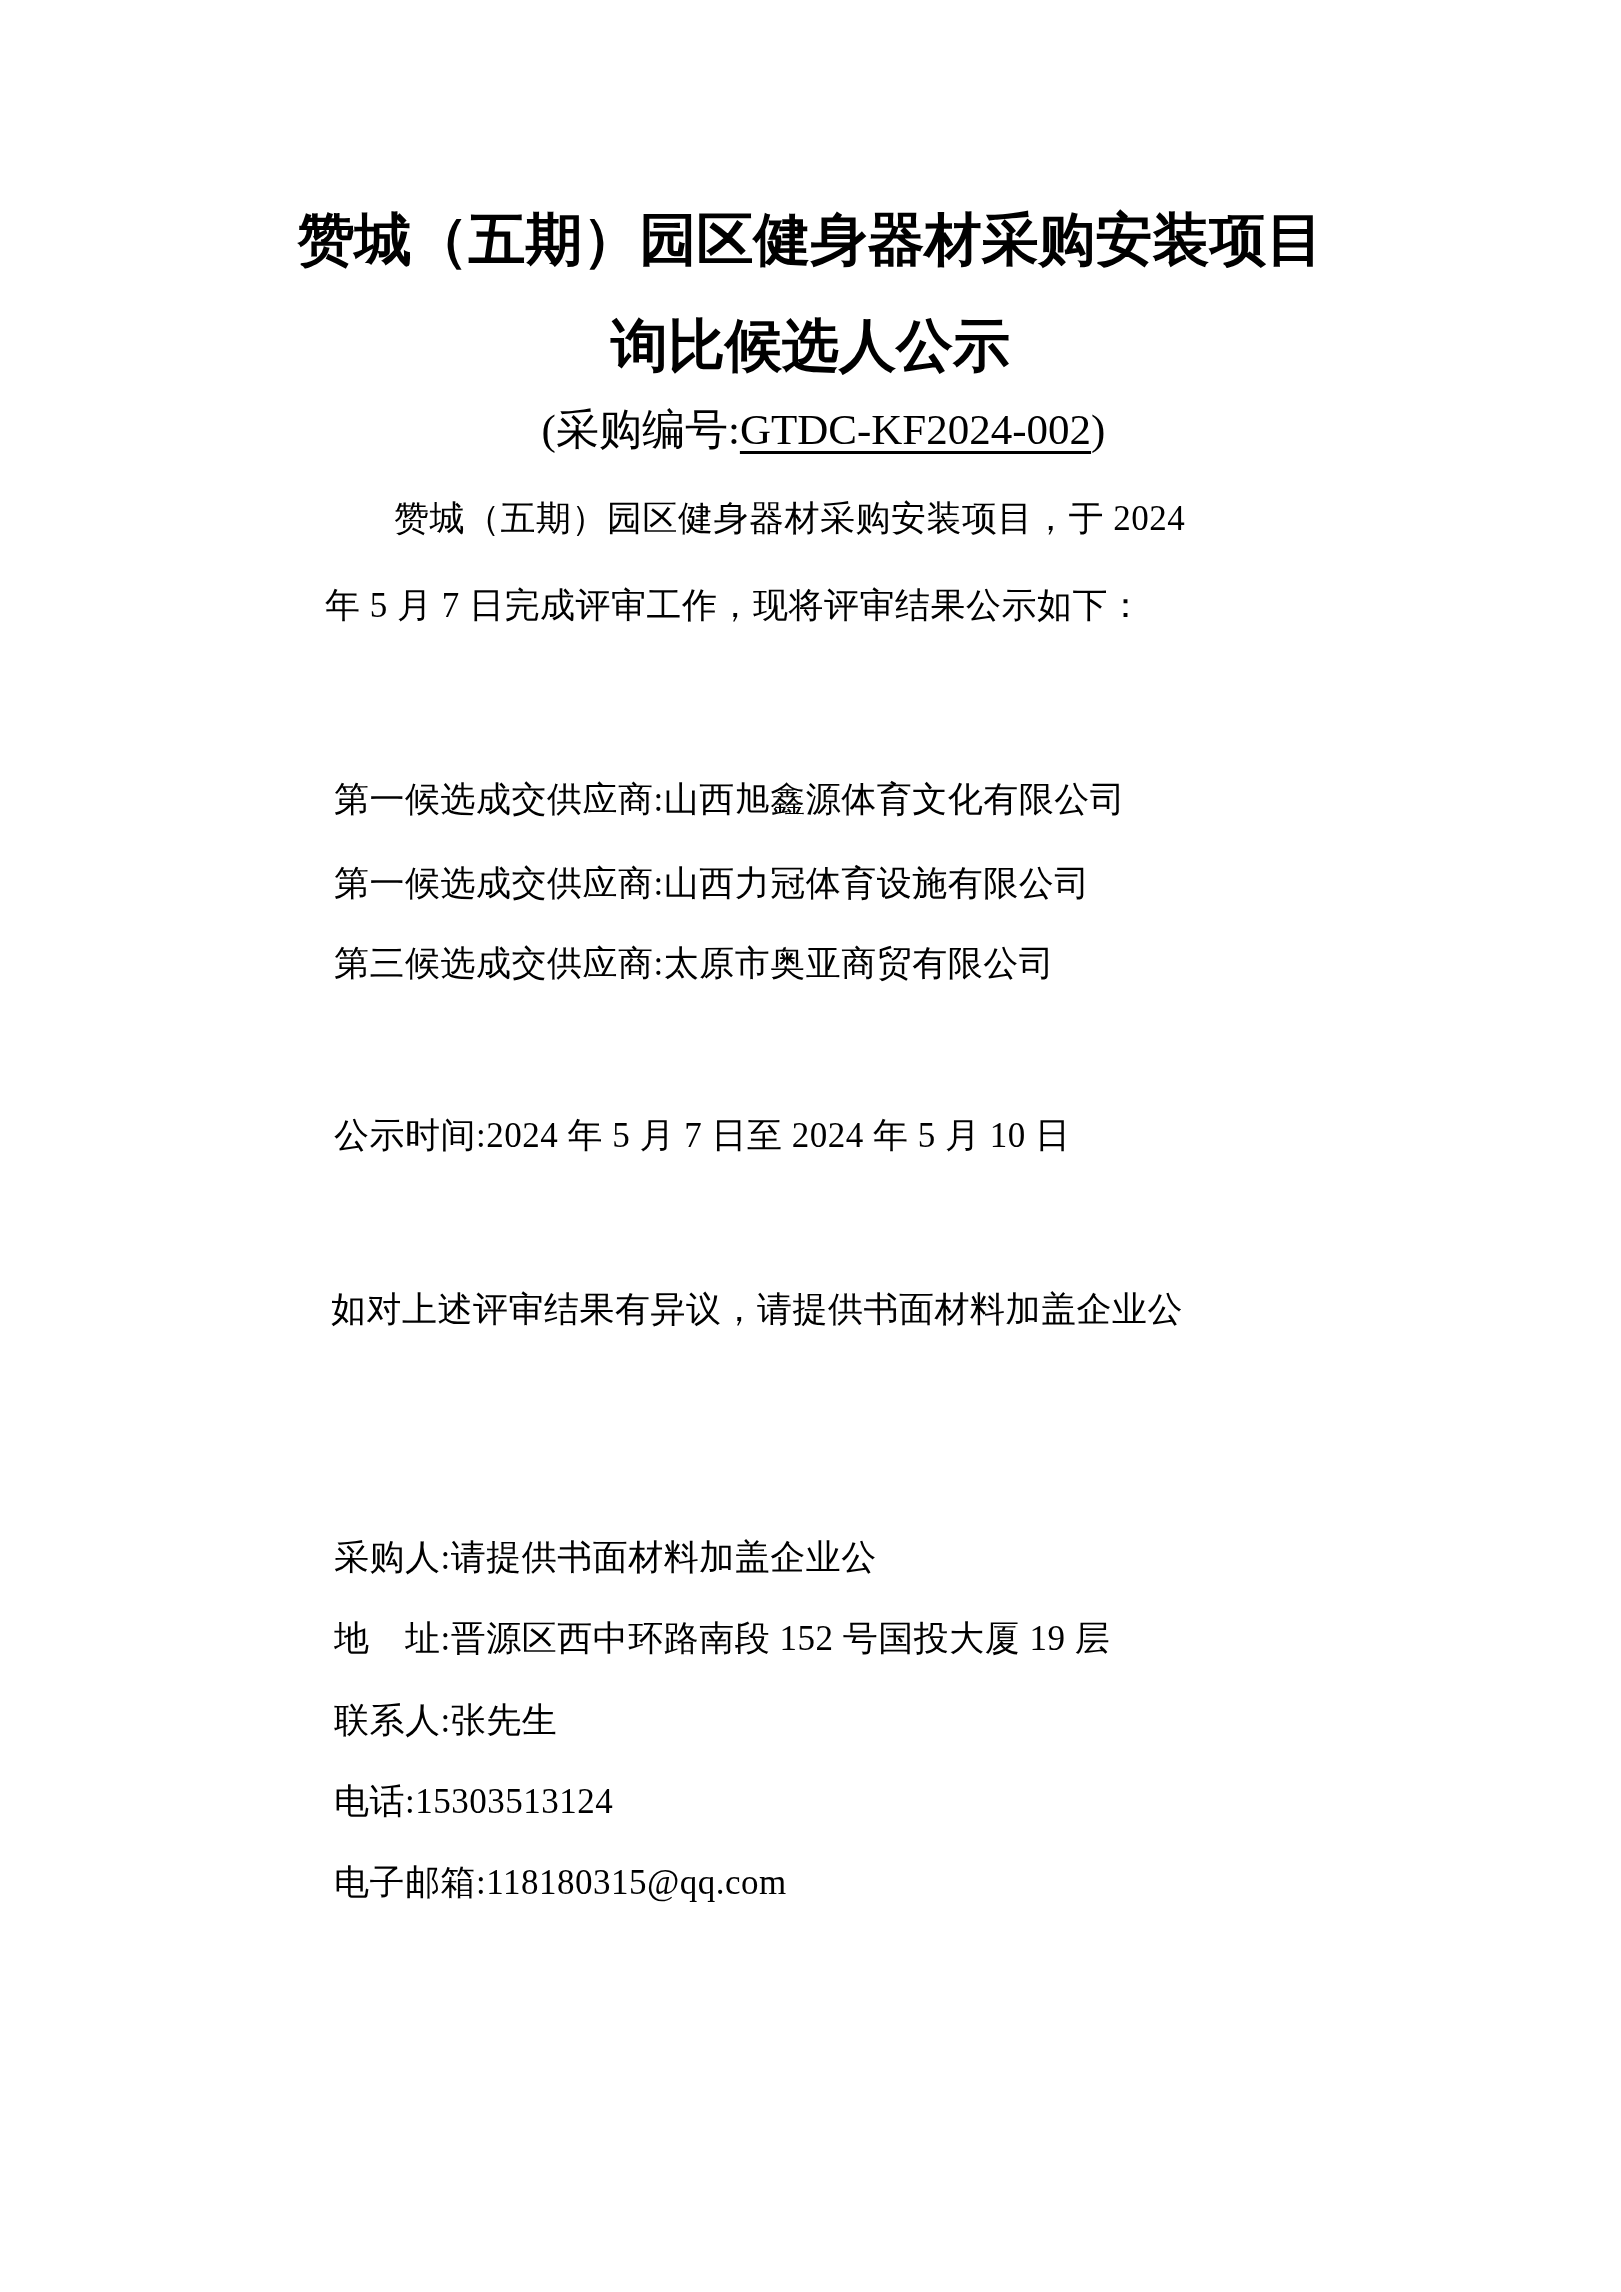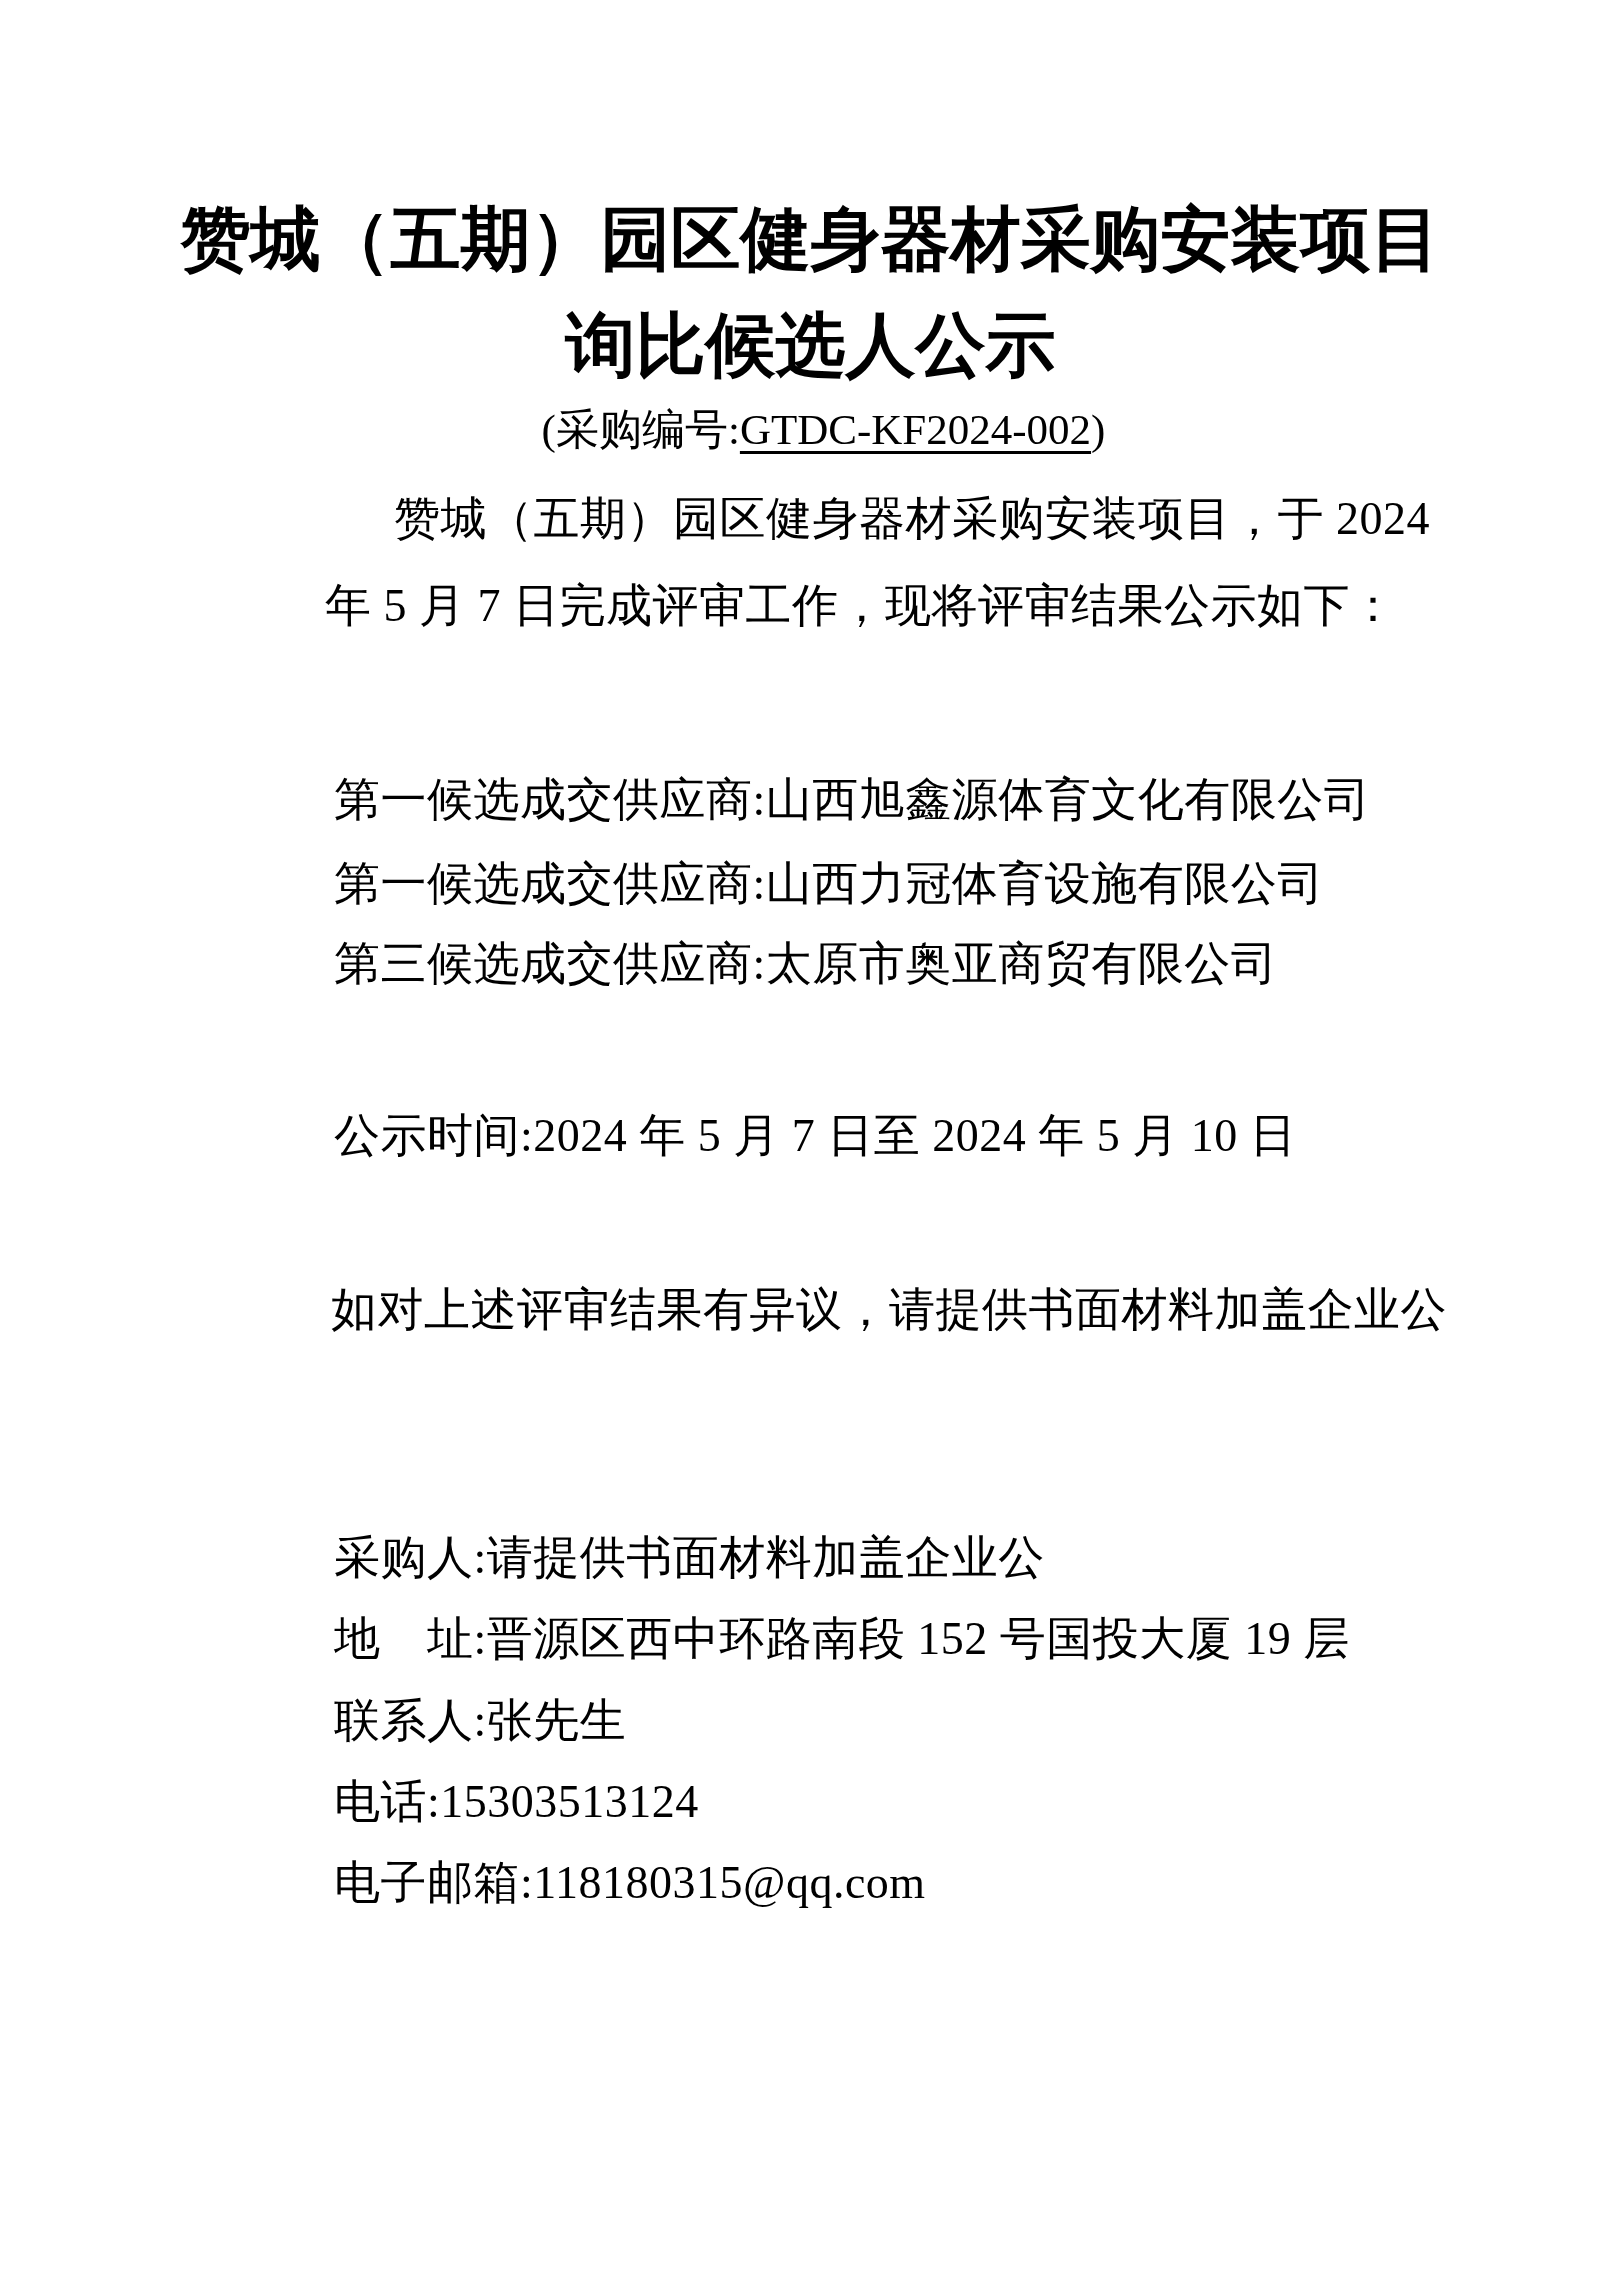--- a/index.html
+++ b/index.html
@@ -12,32 +12,32 @@
     width: 1621px;
     height: 2293px;
     margin: 0 auto;
     background: #ffffff;
     color: #000000;
     font-family: "Liberation Serif", "DejaVu Serif", serif;
     overflow: hidden;
   }
   .line {
     position: absolute;
-    font-size: 46px;
+    font-size: 35px;
     line-height: 49px;
     white-space: pre;
     letter-spacing: 0.5px;
   }
   .title-line {
     position: absolute;
     left: 0;
     width: 100%;
     text-align: center;
     font-weight: bold;
-    font-size: 70px;
+    font-size: 57px;
     line-height: 63px;
     white-space: pre;
   }
   .ref-line {
     position: absolute;
     left: 0;
     width: 100%;
     text-align: center;
     font-size: 43px;
     line-height: 51px;

